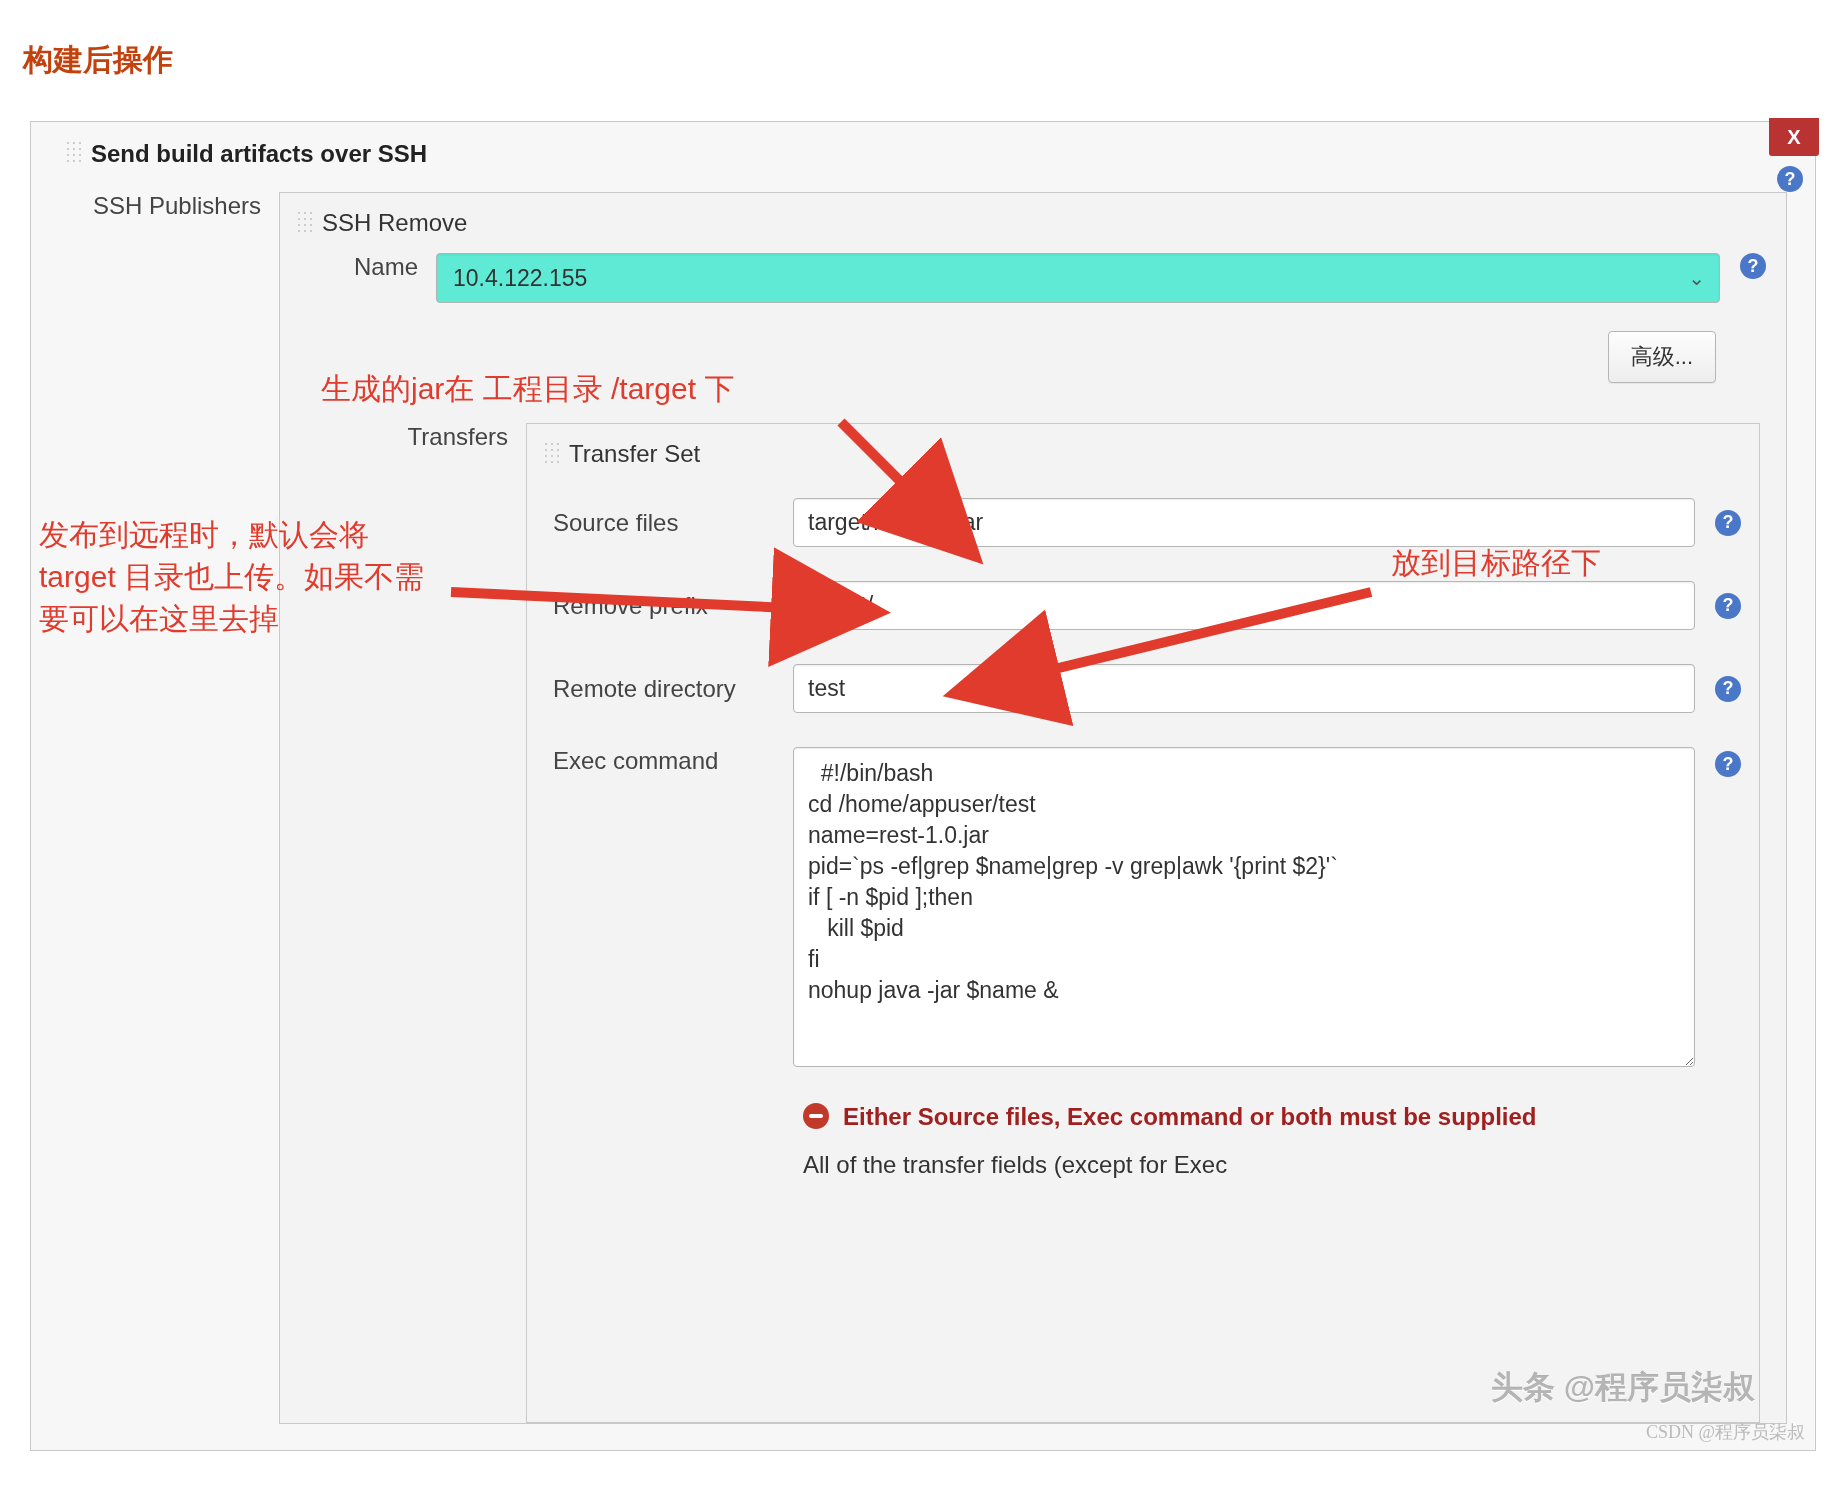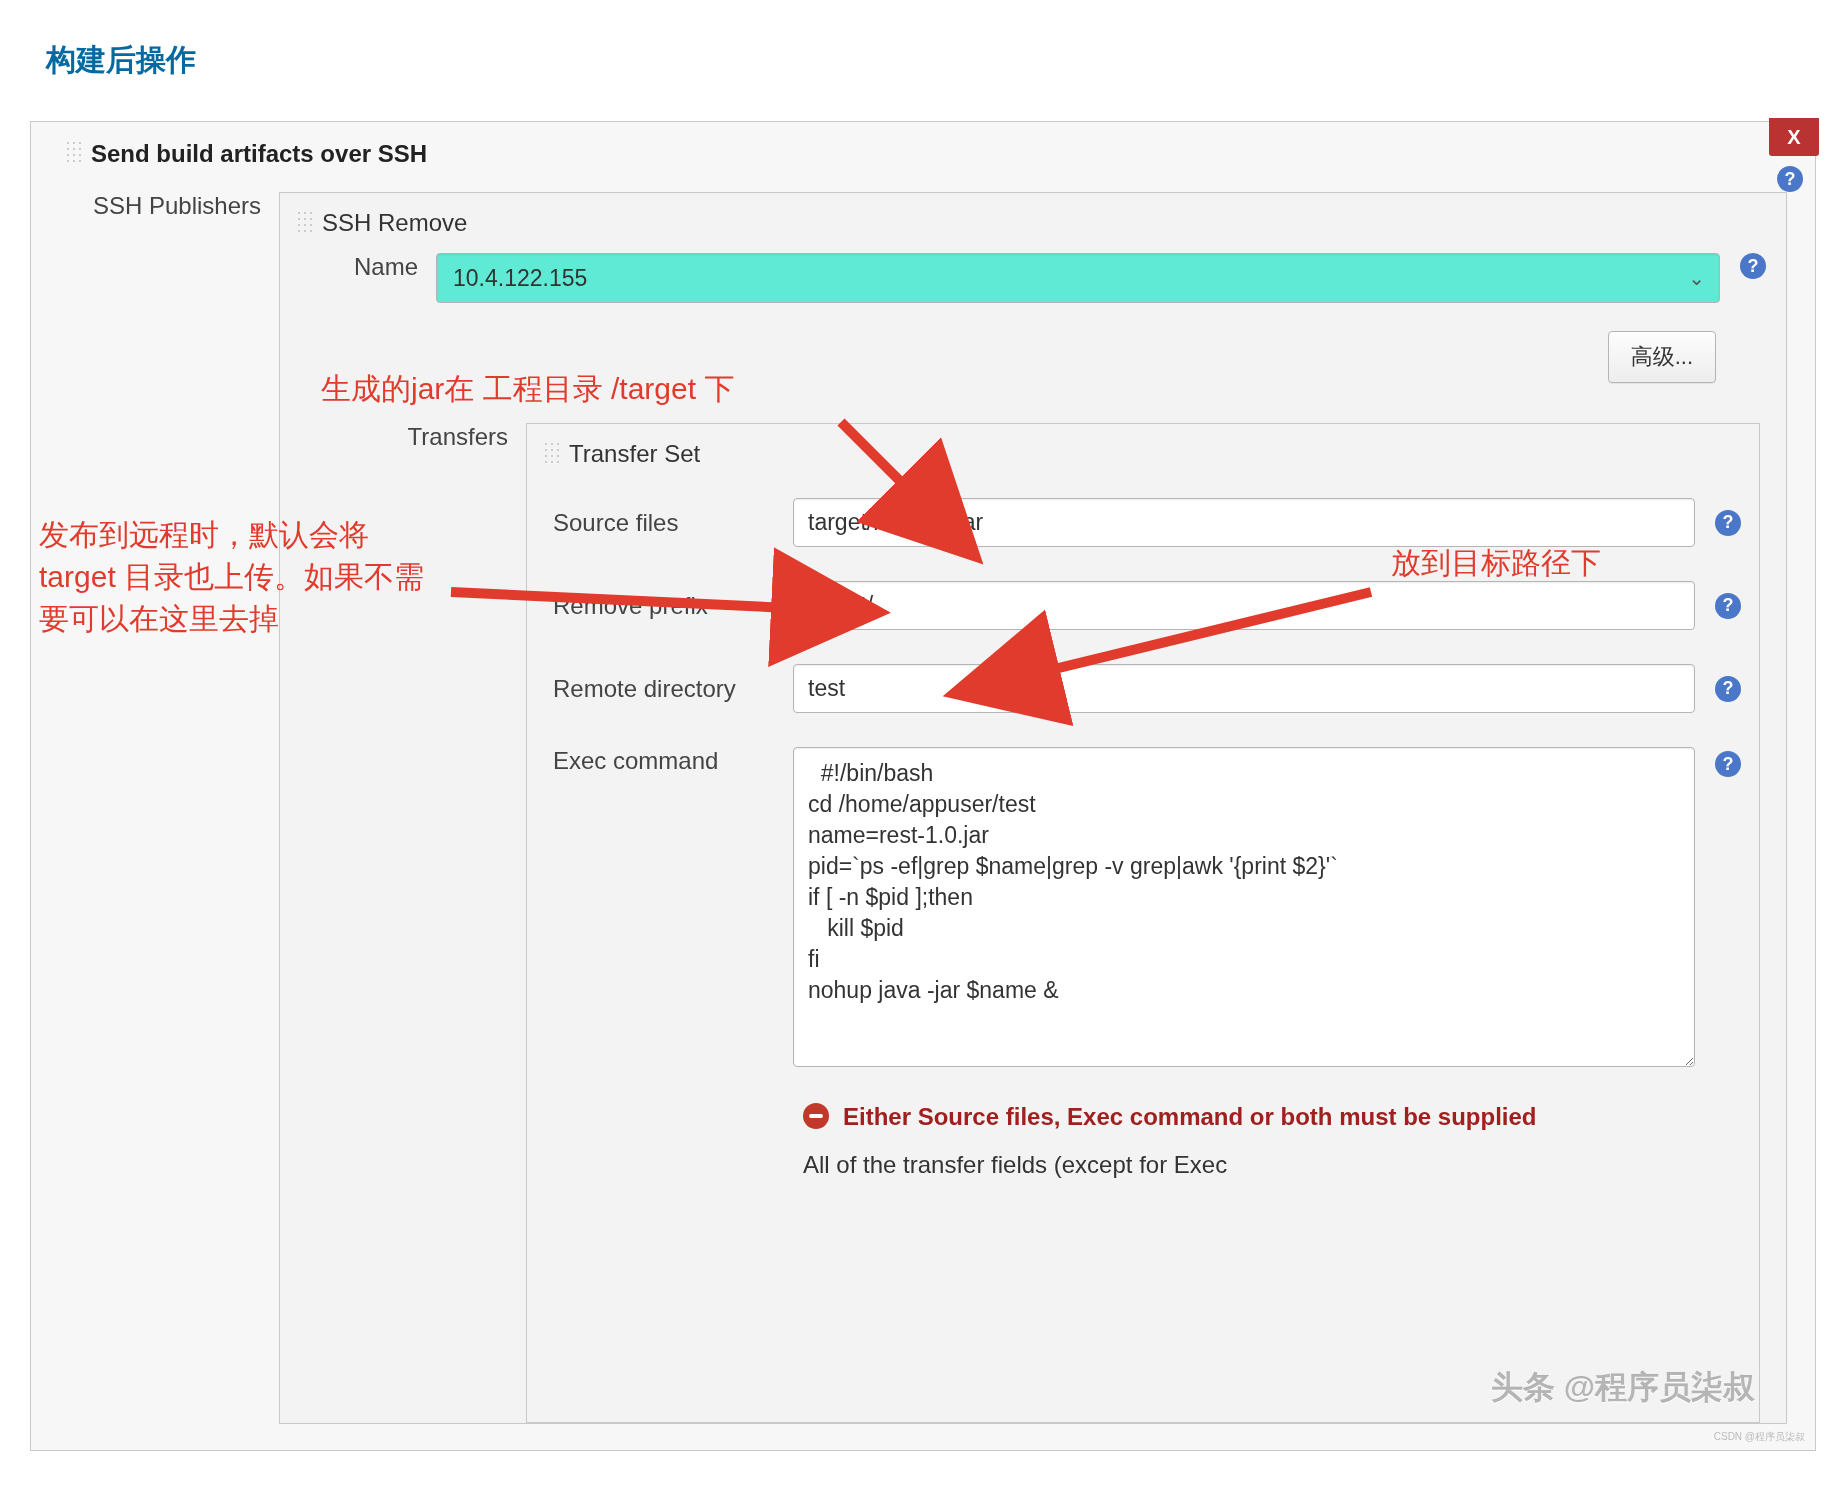--- a/index.html
+++ b/index.html
@@ -6,22 +6,22 @@
   body {
     font-family: "Helvetica Neue", Arial, "PingFang SC", "Microsoft YaHei", sans-serif;
     background: #ffffff;
     width: 1836px;
     color: #333;
     font-size: 22px;
   }
   .page-title {
     font-size: 30px;
     font-weight: 600;
-    padding: 40px 0 30px 46px;
-    color: #0369a1;
+    padding: 40px 0 30px 23px;
+    color: #c2410c;
   }
   .outer-panel {
     margin: 10px 20px 0 30px;
     border: 1px solid #c9c9c9;
     background: #f7f7f7;
     position: relative;
     padding: 14px 18px 0 18px;
     min-height: 1330px;
   }
   .close-btn {
@@ -121,21 +121,21 @@
   .error-icon {
     width: 26px; height: 26px; border-radius: 50%; background: #c0392b; color:#fff;
     font-size: 22px; line-height: 22px; display:flex; align-items:center; justify-content:center;
     margin-right: 14px; flex-shrink:0; margin-top: 2px;
   }
   .error-icon::before{ content:""; display:block; width:14px; height:4px; background:#fff; border-radius:2px; }
   .error-text { color:#a02020; font-size:24px; font-weight:700; line-height:1.35; }
   .footnote { margin-left: 260px; font-size: 24px; color: #333; }
   
   .anno { position: absolute; color: #e03b2c; font-size: 30px; line-height: 1.4; pointer-events:none; font-weight: 400; }
-  .watermark { position:absolute; right:10px; bottom:6px; font-size:10px; color:#bbb; }
+  .watermark { position:absolute; right:10px; bottom:6px; font-size:18px; color:#bbb;font-family:Liberation Serif, serif; }
   .watermark2 { position:absolute; right:60px; bottom:40px; font-size:32px; color:rgba(120,120,120,.55); font-weight:600; text-shadow:0 1px 0 #fff; }
   svg.arrows { position:absolute; top:0; left:0; pointer-events:none; }
 </style>
 </head>
 <body>
 
 <div class="page-title">构建后操作</div>
 
 <div class="outer-panel">
 

